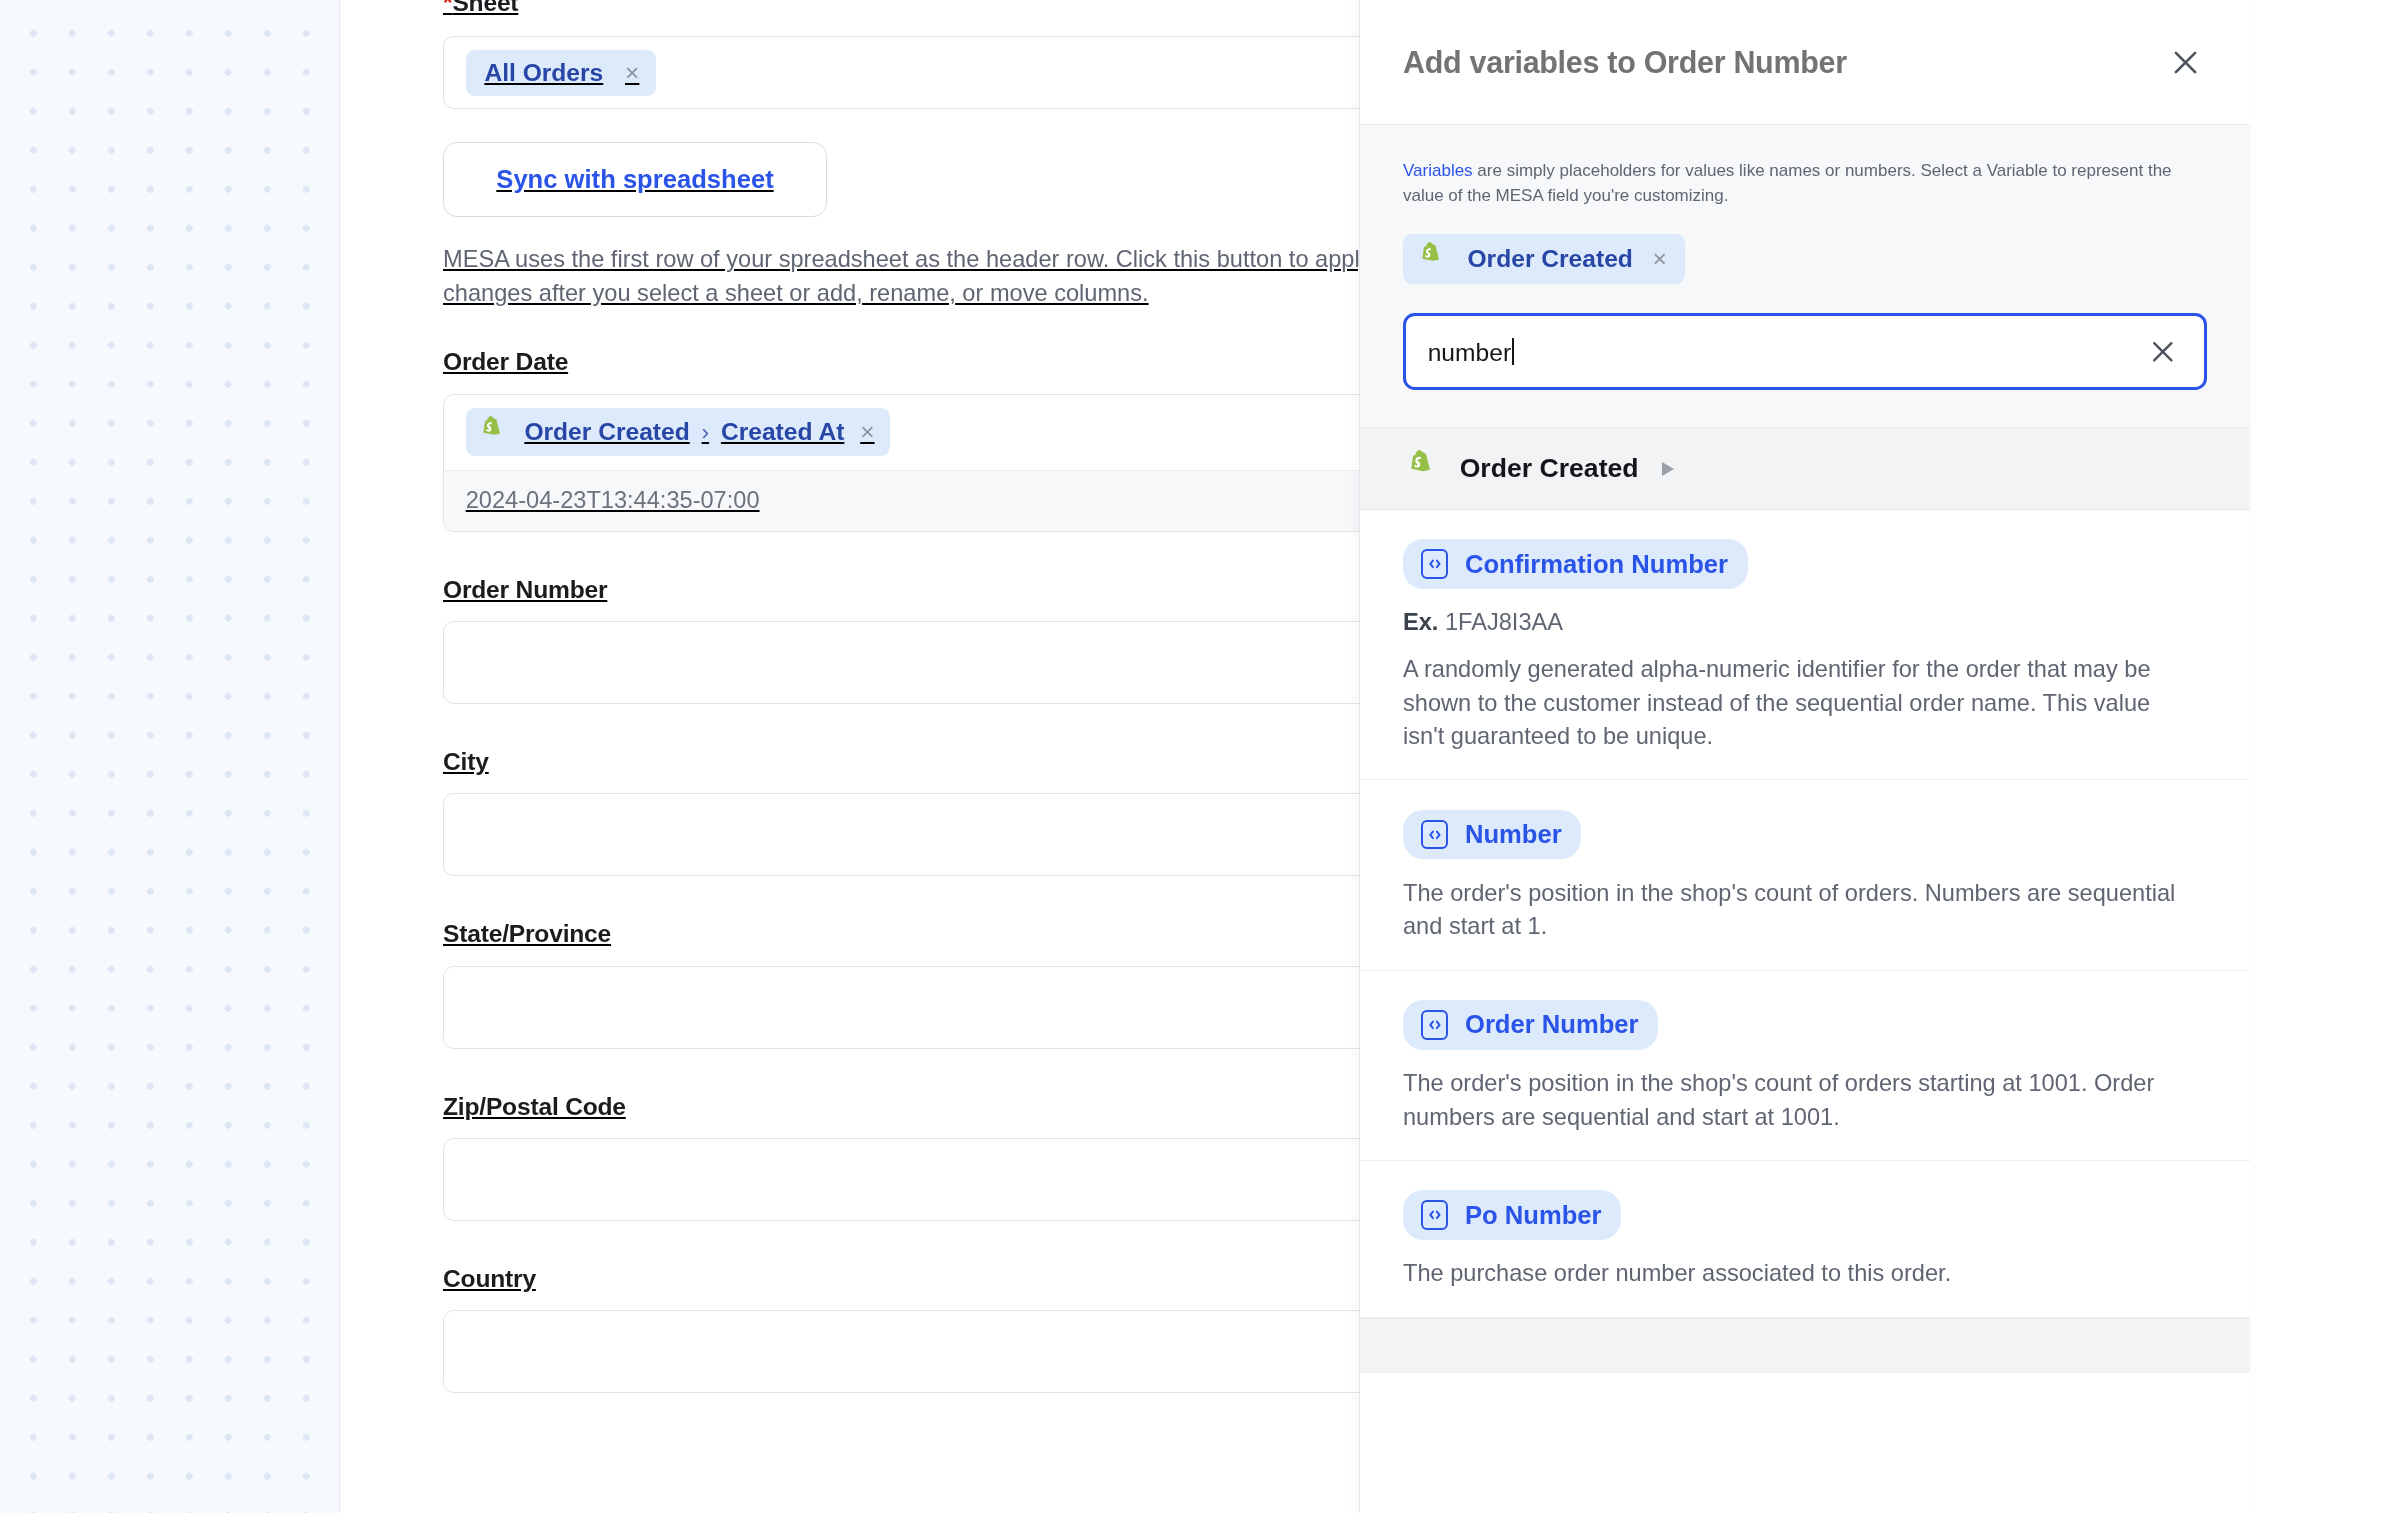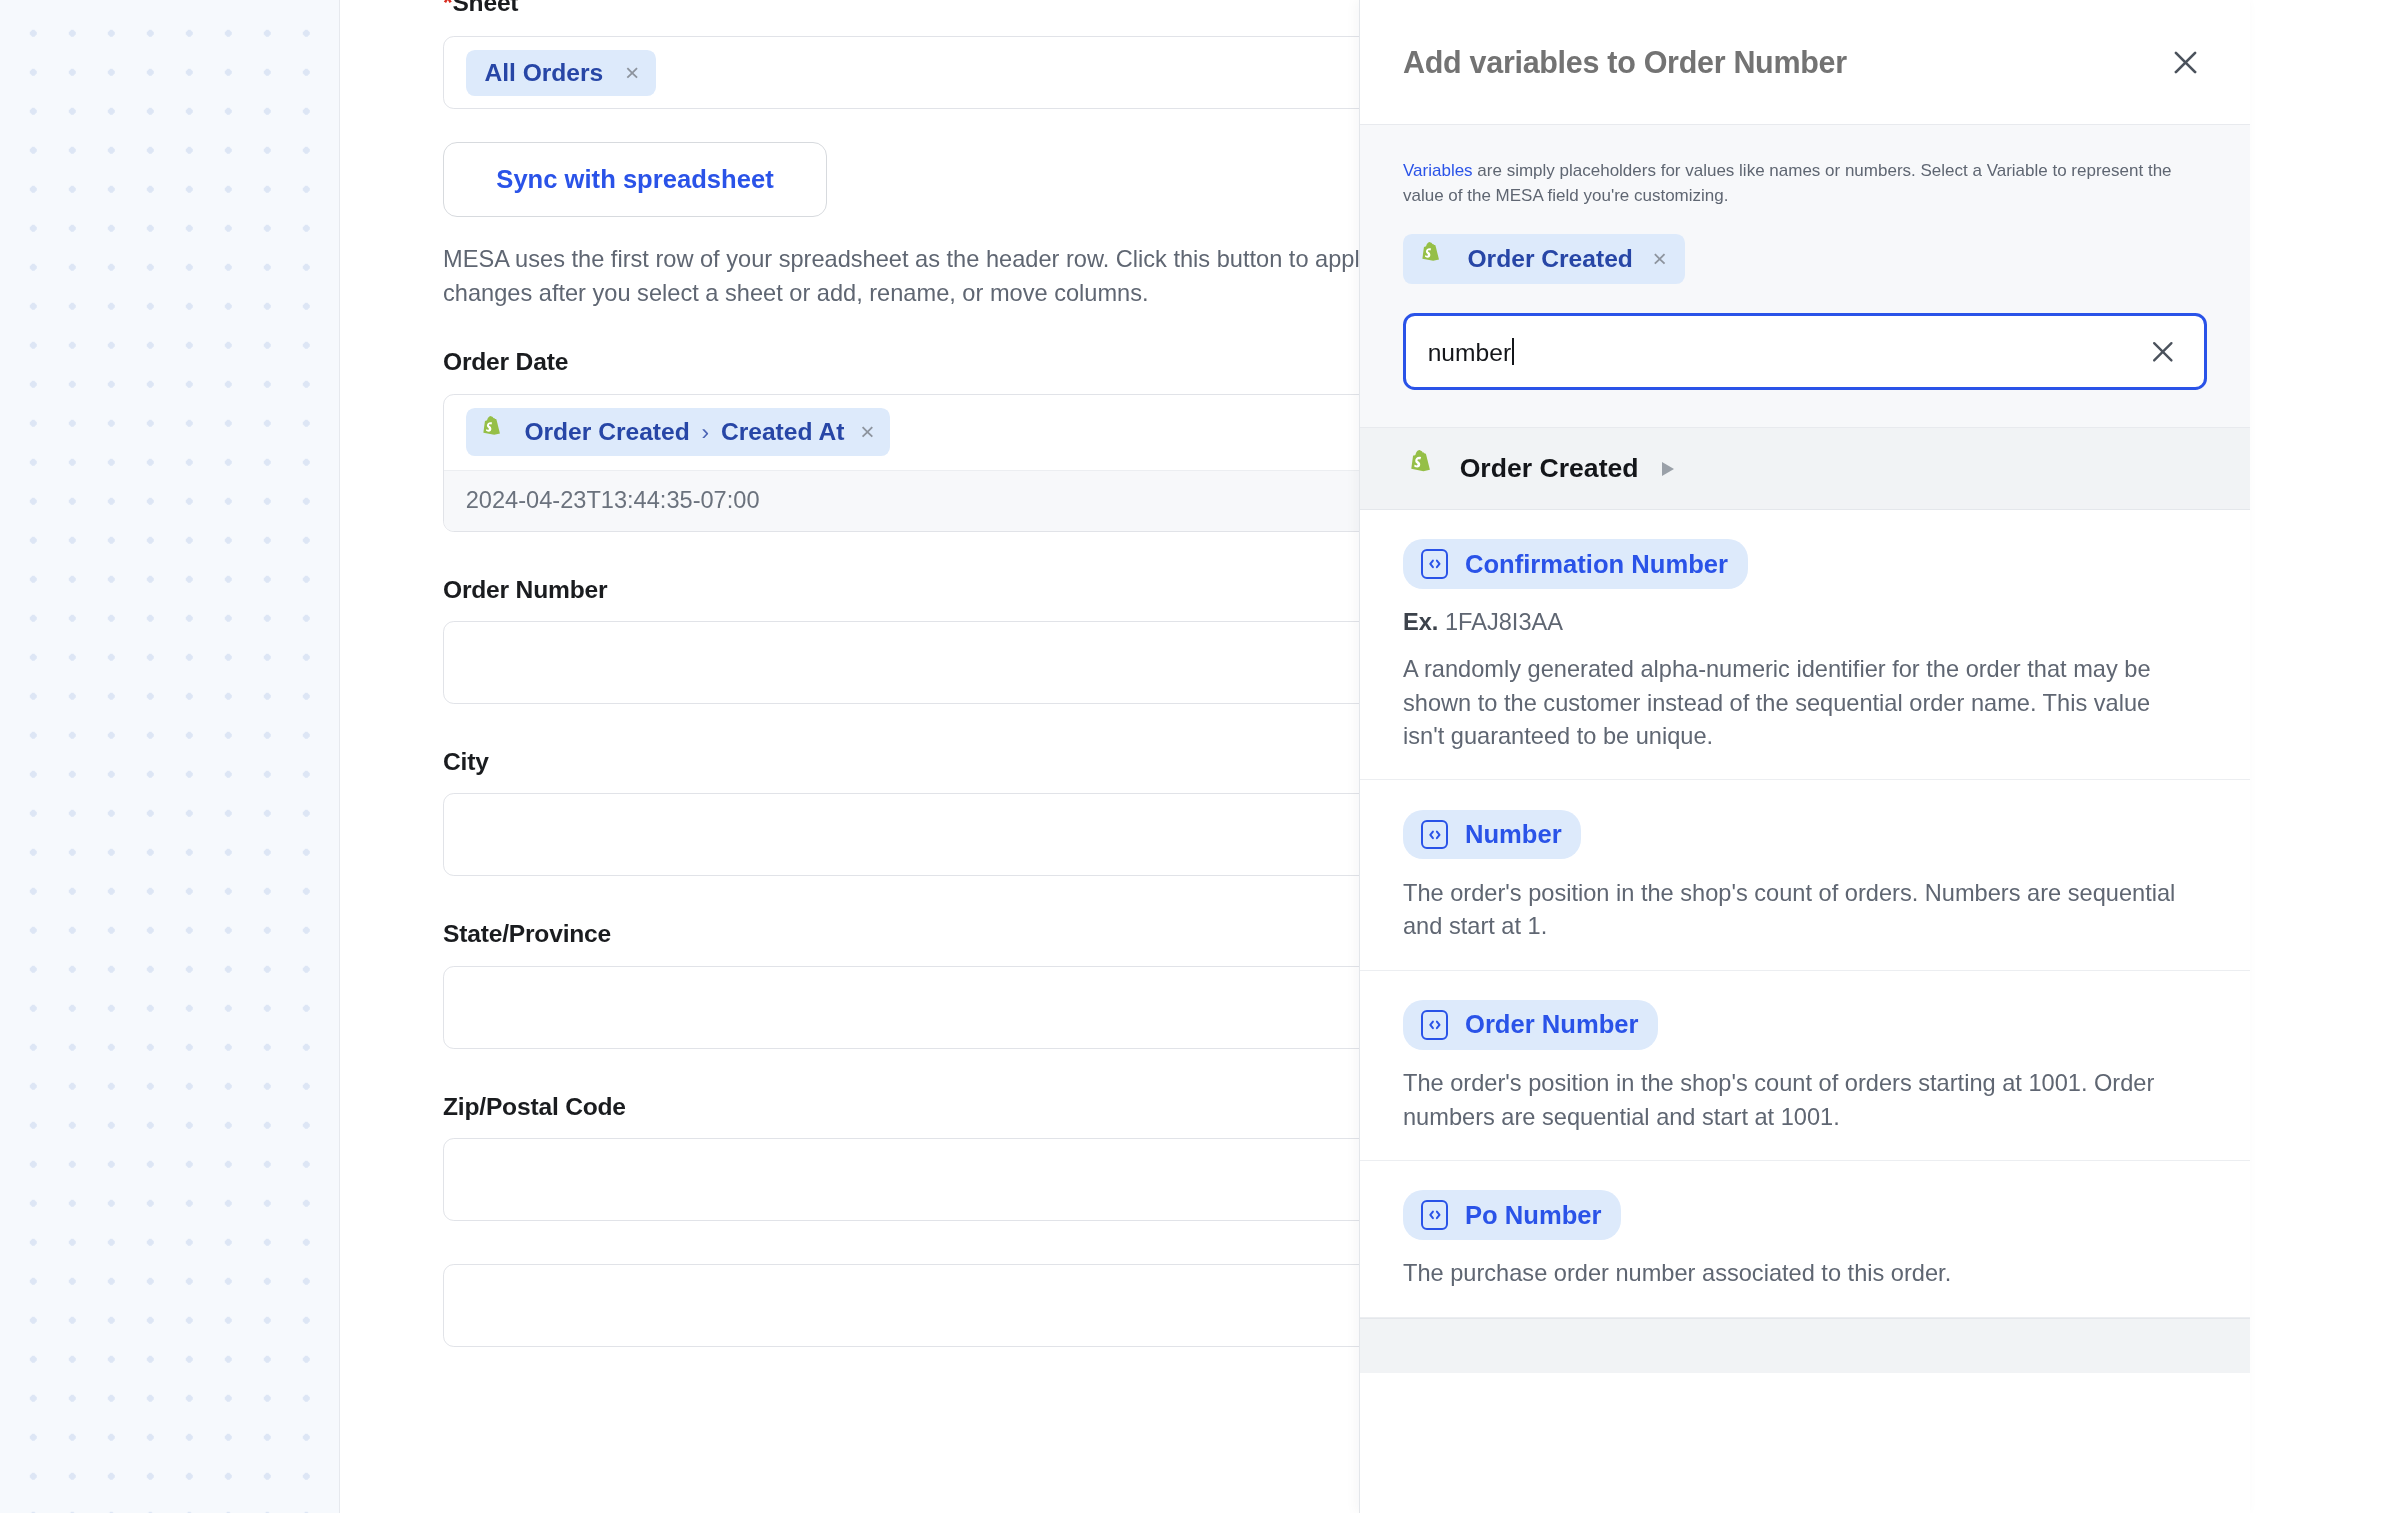--- a/index.html
+++ b/index.html
@@ -6,20 +6,21 @@
   html, body {
     width: 2398px; height: 1513px;
     overflow: hidden;
     font-family: "Liberation Sans", sans-serif;
     background: #ffffff;
   }
   .app {
     position: relative;
     width: 2250px; height: 1513px;
     display: flex;
+    text-decoration: underline;
   }
 
   
   .canvas-gutter {
     width: 340px;
     height: 100%;
     background-color: #f6f9fd;
     background-image: radial-gradient(#dde6f5 3.2px, transparent 3.3px);
     background-size: 39px 39px;
     background-position: 13.8px 13.8px;
@@ -459,20 +460,21 @@
           <span class="code-btn">
             <svg width="19.7" height="19.7" viewBox="0 0 24 24" fill="none" stroke="currentColor" stroke-width="2.4" stroke-linecap="round" stroke-linejoin="round">
                 <polyline points="9 7 5 12 9 17"></polyline>
                 <polyline points="15 7 19 12 15 17"></polyline>
               </svg>
           </span>
         </div>
       </div>
 
       <div class="section tight">
+        <div class="field-label">Country</div>
         <div class="empty-input">
           <span class="code-btn">
             <svg width="19.7" height="19.7" viewBox="0 0 24 24" fill="none" stroke="currentColor" stroke-width="2.4" stroke-linecap="round" stroke-linejoin="round">
                 <polyline points="9 7 5 12 9 17"></polyline>
                 <polyline points="15 7 19 12 15 17"></polyline>
               </svg>
           </span>
         </div>
       </div>
 

